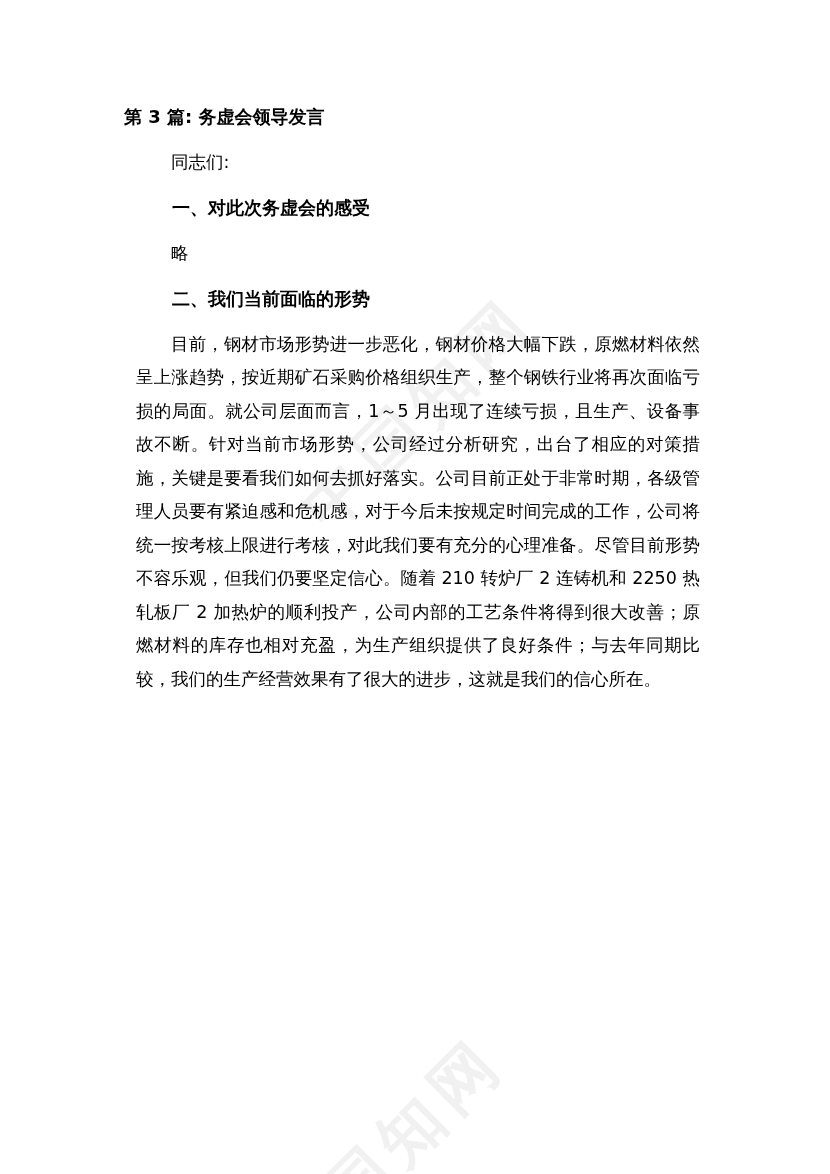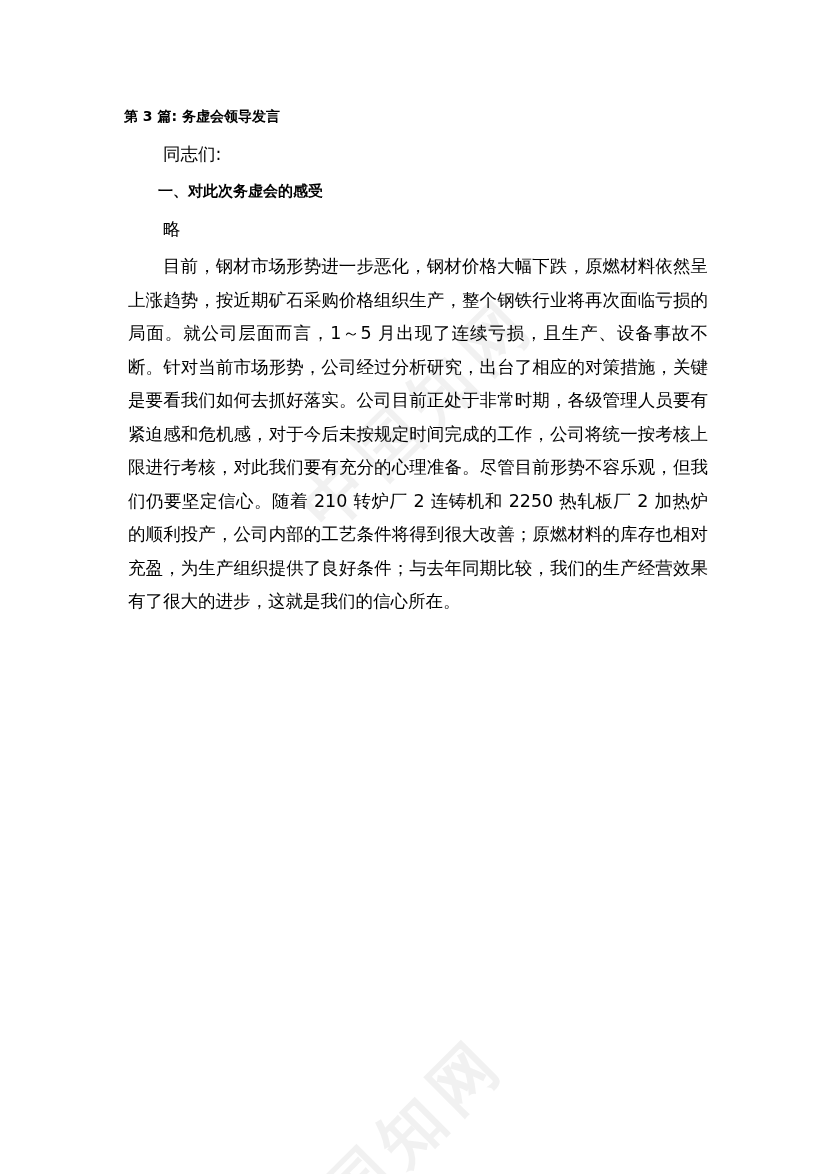--- a/index.html
+++ b/index.html
@@ -22,33 +22,33 @@
     left: 124px;
     top: 100px;
     width: 588px;
     font-size: 17.5px;
     line-height: 33.5px;
     text-align: justify;
     text-justify: inter-ideograph;
   }
   .doc-title {
     font-weight: bold;
-    font-size: 14px;
+    font-size: 18px;
     margin: 0 0 0 0;
     line-height: 33.5px;
   }
   p {
-    margin: 4px;
+    margin: 12px;
   }
   p.body {
     font-weight: normal;
   }
   p.heading {
     font-weight: bold;
-    font-size: 15px;
+    font-size: 18px;
   }
   .indent {
     text-indent: 2em;
   }
   .watermark {
     position: absolute;
     transform: rotate(-45deg);
     transform-origin: center center;
     color: rgba(120, 120, 120, 0.10);
     font-size: 64px;
@@ -69,17 +69,18 @@
   <div class="watermark wm-top">中国知网</div>
 
   <div class="watermark wm-bottom">中国知网</div>
 
   <div class="content">
     <h1 class="doc-title">第 3 篇: 务虚会领导发言</h1>
     <div id="paragraphs">
         <p class="body indent">同志们:</p>
         <p class="heading indent">一、对此次务虚会的感受</p>
         <p class="body indent">略</p>
+        <p class="heading indent">二、我们当前面临的形势</p>
         <p class="body indent">目前，钢材市场形势进一步恶化，钢材价格大幅下跌，原燃材料依然呈上涨趋势，按近期矿石采购价格组织生产，整个钢铁行业将再次面临亏损的局面。就公司层面而言，1～5 月出现了连续亏损，且生产、设备事故不断。针对当前市场形势，公司经过分析研究，出台了相应的对策措施，关键是要看我们如何去抓好落实。公司目前正处于非常时期，各级管理人员要有紧迫感和危机感，对于今后未按规定时间完成的工作，公司将统一按考核上限进行考核，对此我们要有充分的心理准备。尽管目前形势不容乐观，但我们仍要坚定信心。随着 210 转炉厂 2 连铸机和 2250 热轧板厂 2 加热炉的顺利投产，公司内部的工艺条件将得到很大改善；原燃材料的库存也相对充盈，为生产组织提供了良好条件；与去年同期比较，我们的生产经营效果有了很大的进步，这就是我们的信心所在。</p>
       </div>
   </div>
 
 </div>
 
 </body></html>

